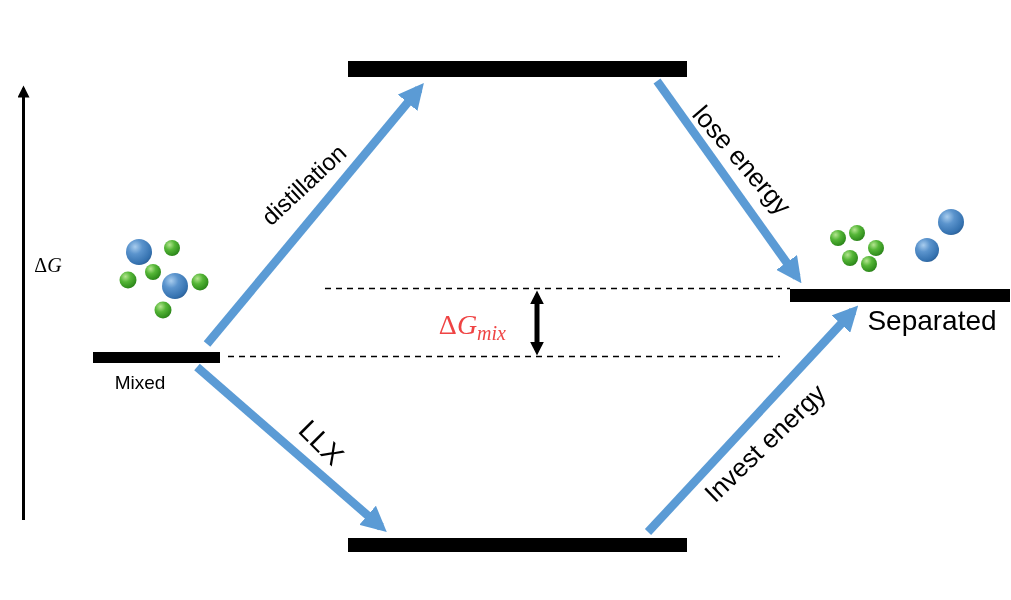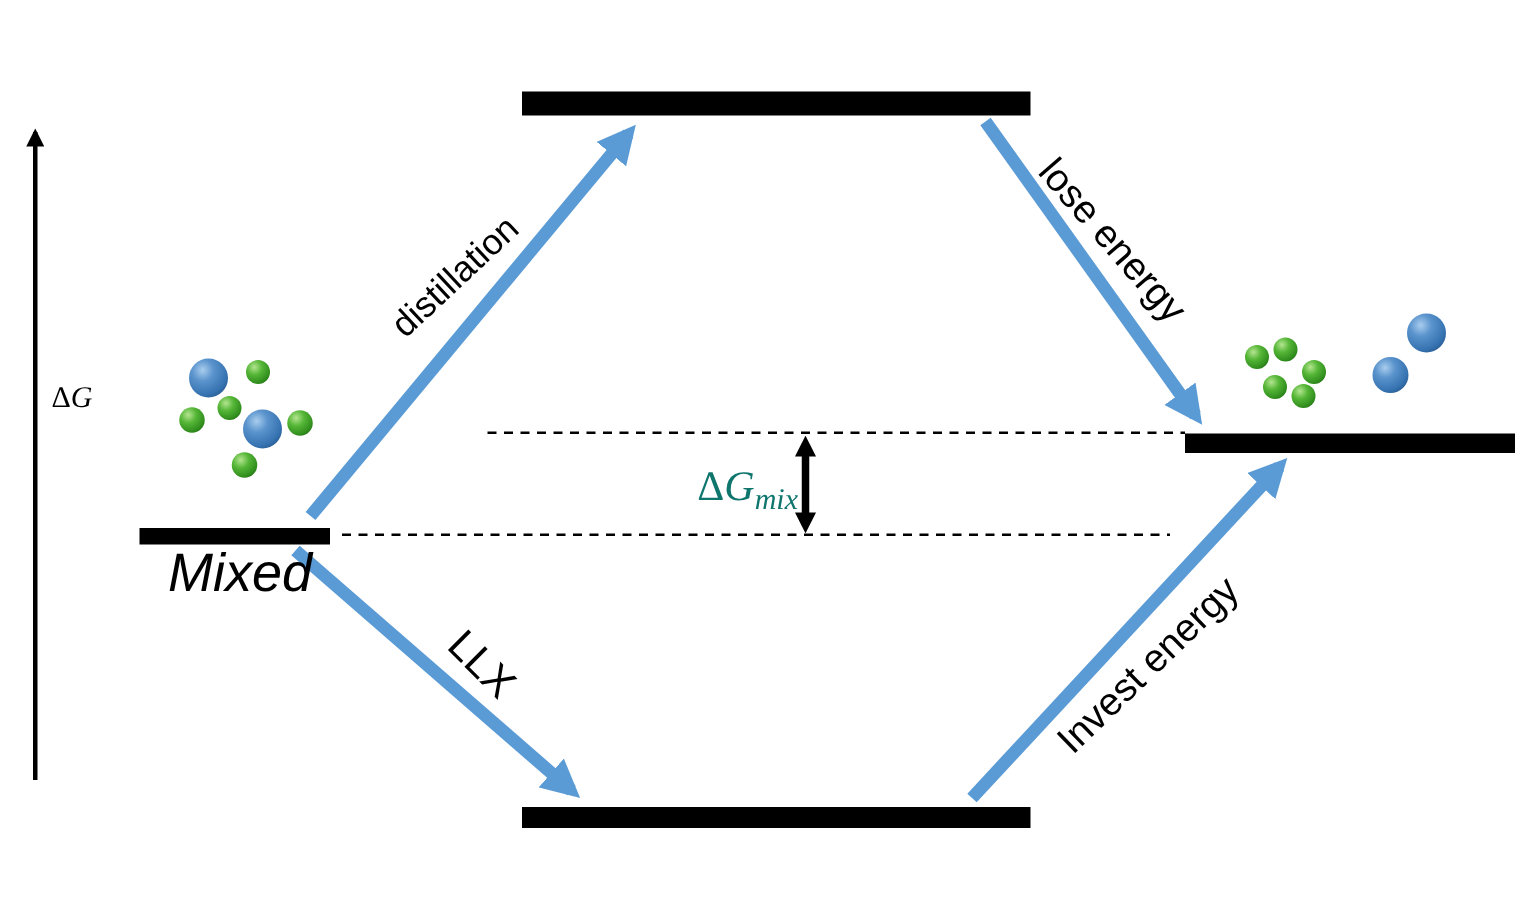--- a/index.html
+++ b/index.html
@@ -10,33 +10,33 @@
   .lvl-bar{fill:var(--bar-black,#000);}
   .axis{stroke:var(--bar-black,#000);stroke-width:3;fill:none;}
   .dash{stroke:var(--bar-black,#000);stroke-width:1.6;stroke-dasharray:6 5;fill:none;}
   .arrow{stroke:var(--arrow-blue,#5B9BD5);stroke-width:8.5;fill:none;}
   .dgmix-arrow{stroke:var(--bar-black,#000);stroke-width:5;fill:none;}
   .mk-blue{fill:var(--arrow-blue,#5B9BD5);}
   .mk-black{fill:var(--bar-black,#000);}
 
   .label{position:absolute;transform:translate(-50%,-50%);color:var(--text-black,#000);
          white-space:nowrap;line-height:1;}
-  .lbl-mixed{left:160px;top:382px;font-size:36px;font-style:italic;}
+  .lbl-mixed{left:140px;top:382px;font-size:19px;}
   .lbl-separated{left:932px;top:321px;font-size:28px;}
   .lbl-distillation{left:304px;top:185px;font-size:24px;
         transform:translate(-50%,-50%) rotate(-43deg);}
   .lbl-lose{left:742px;top:160px;font-size:26px;
         transform:translate(-50%,-50%) rotate(49deg);}
   .lbl-llx{left:321px;top:443px;font-size:28px;
         transform:translate(-50%,-50%) rotate(45deg);}
   .lbl-invest{left:765px;top:443px;font-size:26px;
         transform:translate(-50%,-50%) rotate(-44deg);}
   .lbl-dg{left:48px;top:265px;font-size:20px;font-family:"Liberation Serif",serif;}
-  .lbl-dgmix{position:absolute;right:479px;top:327px;transform:translateY(-50%);
-        font-family:"Liberation Serif",serif;font-size:28px;color:#0f766e;white-space:nowrap;line-height:1;}
+  .lbl-dgmix{position:absolute;right:505px;top:327px;transform:translateY(-50%);
+        font-family:"Liberation Serif",serif;font-size:28px;color:#ef4444;white-space:nowrap;line-height:1;}
   .lbl-dgmix sub{font-size:20px;font-style:italic;vertical-align:-0.3em;}
   .ital{font-style:italic;}
 </style>
 </head>
 <body>
 
 <div class="canvas">
 
   <svg width="1011" height="600" viewBox="0 0 1011 600">
     <defs>
@@ -98,20 +98,21 @@
       <circle cx="869" cy="264" r="8" fill="url(#gradGreen)"></circle>
       <circle cx="927" cy="250" r="12" fill="url(#gradBlue)"></circle>
       <circle cx="951" cy="222" r="13" fill="url(#gradBlue)"></circle>
     </g>
   </svg>
 
   <div class="label lbl-dg"><span>Δ</span><span class="ital">G</span></div>
 
   <div class="label lbl-mixed">Mixed</div>
 
+  <div class="label lbl-separated">Separated</div>
 
   <div class="label lbl-distillation">distillation</div>
 
   <div class="label lbl-lose">lose energy</div>
 
   <div class="label lbl-llx">LLX</div>
 
   <div class="label lbl-invest">Invest energy</div>
 
   <div class="lbl-dgmix"><span>Δ</span><span class="ital">G</span><sub>mix</sub></div>

